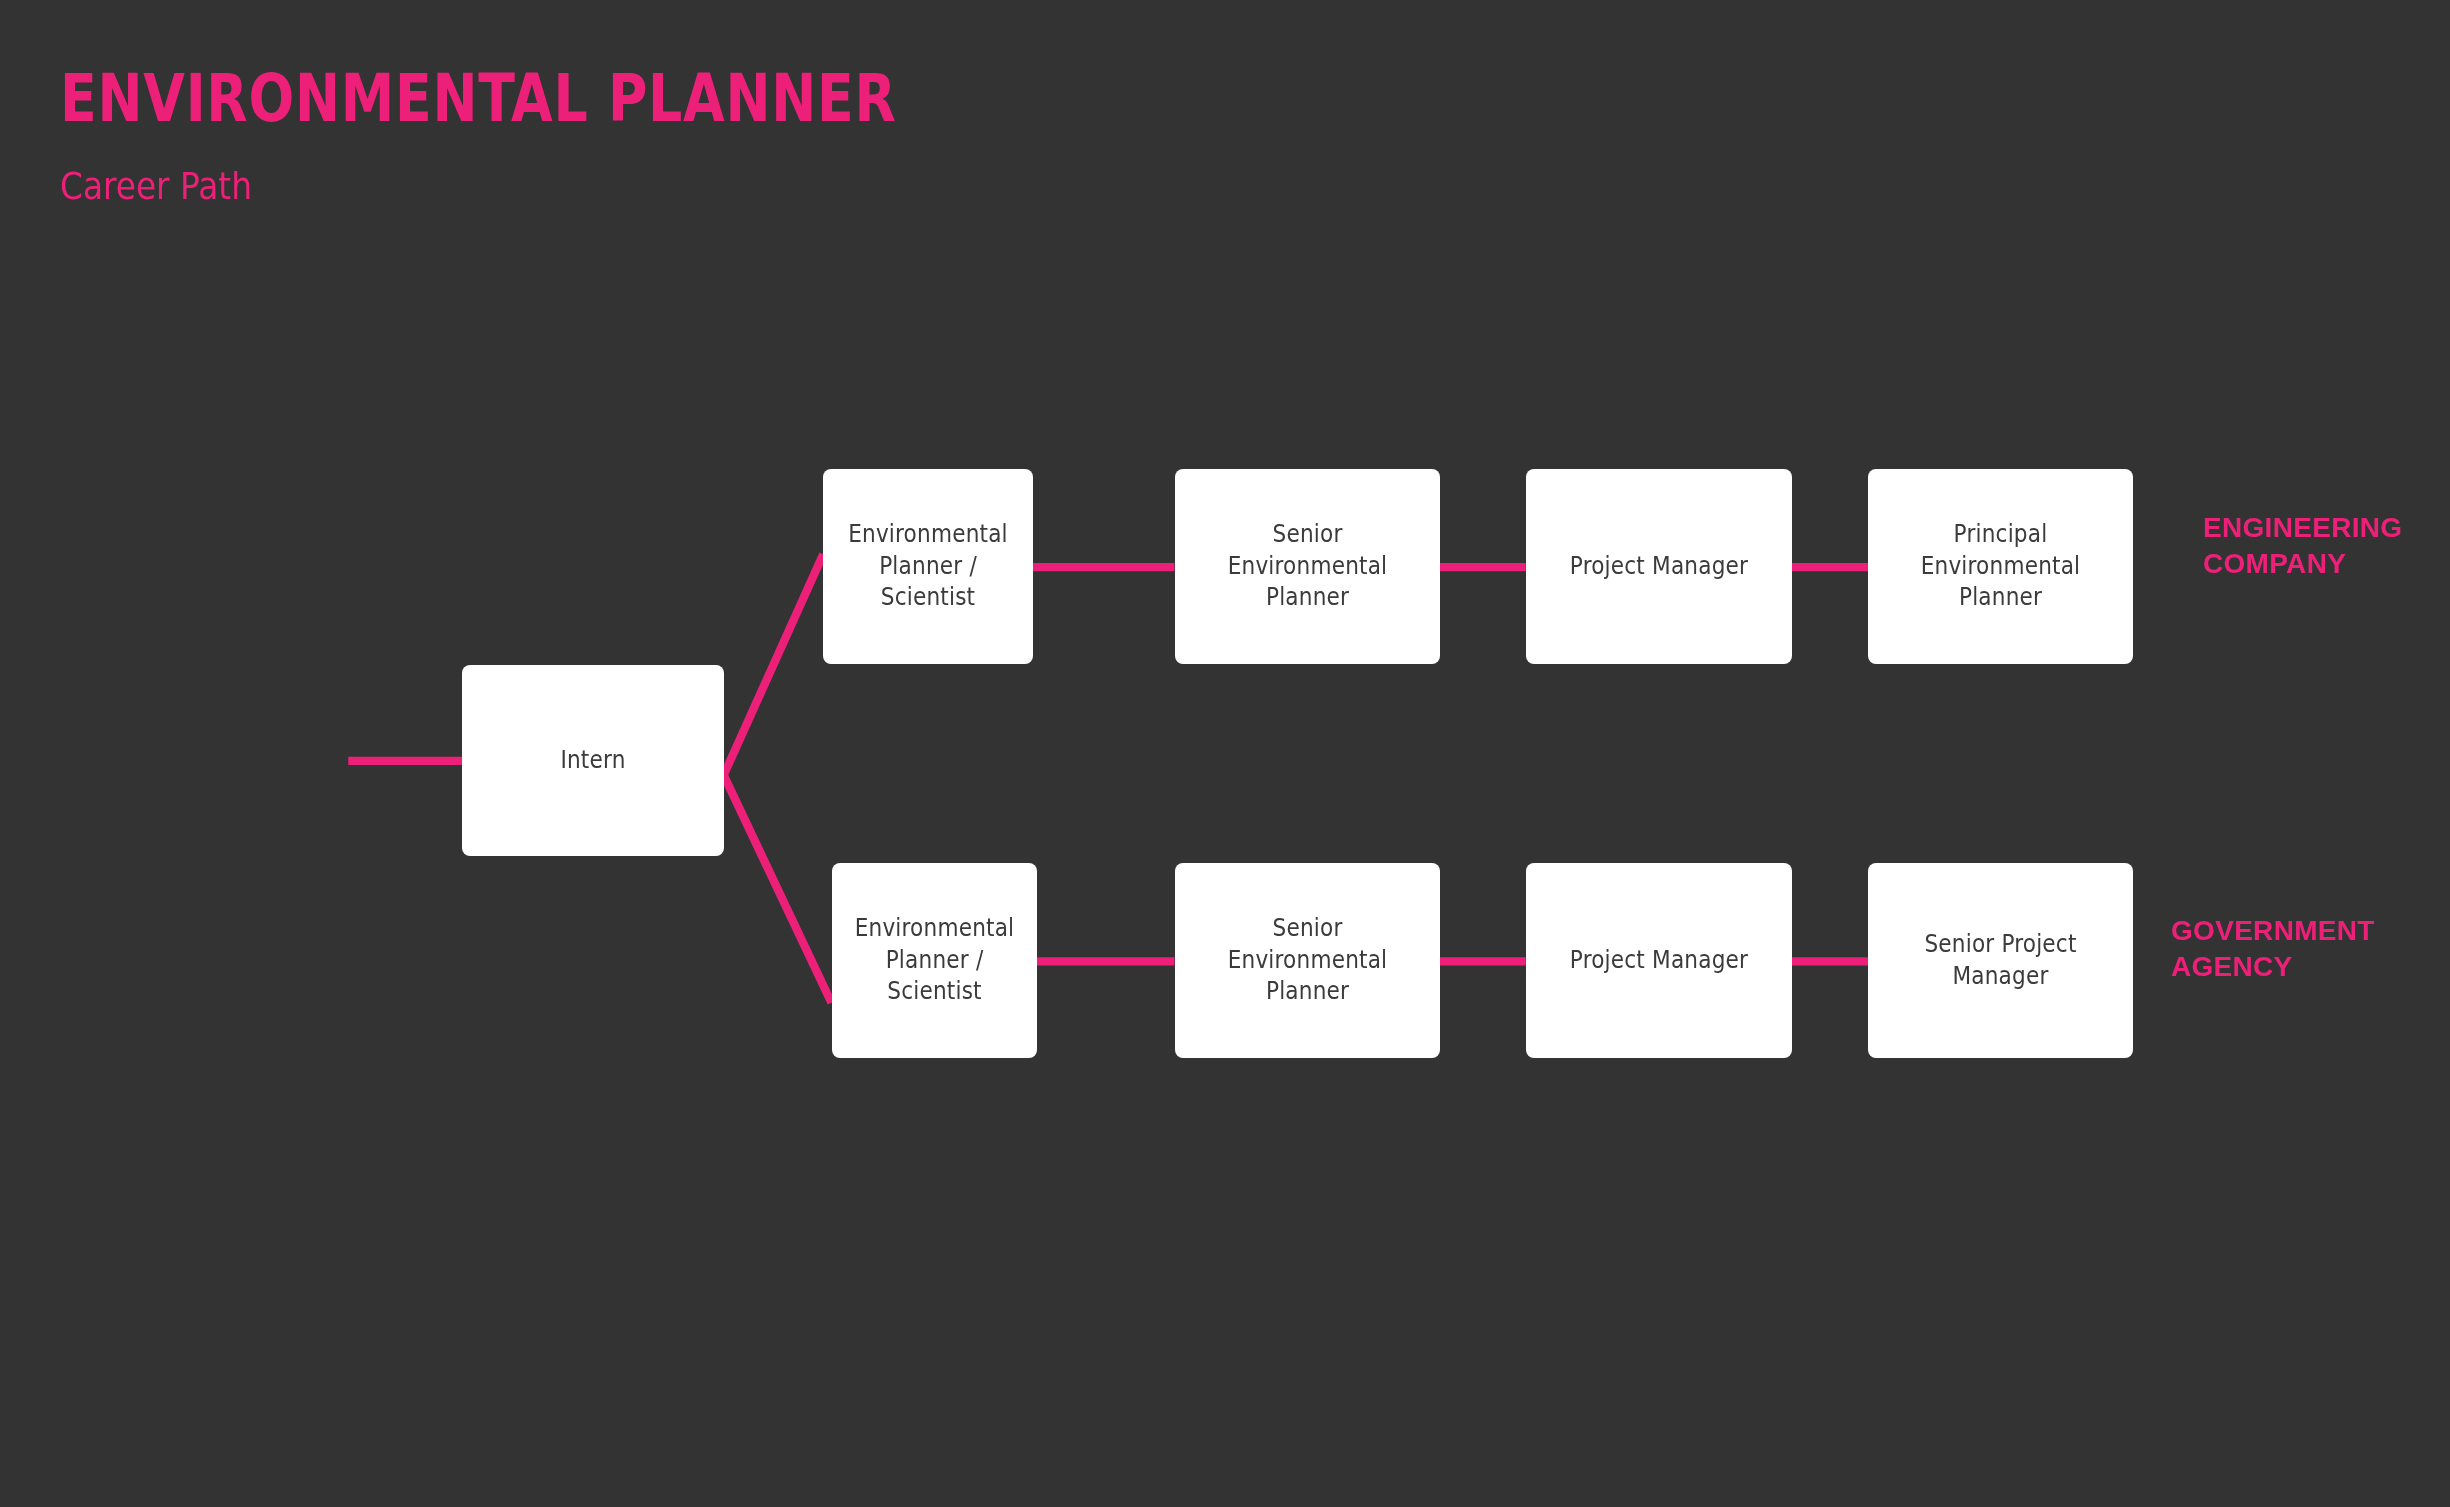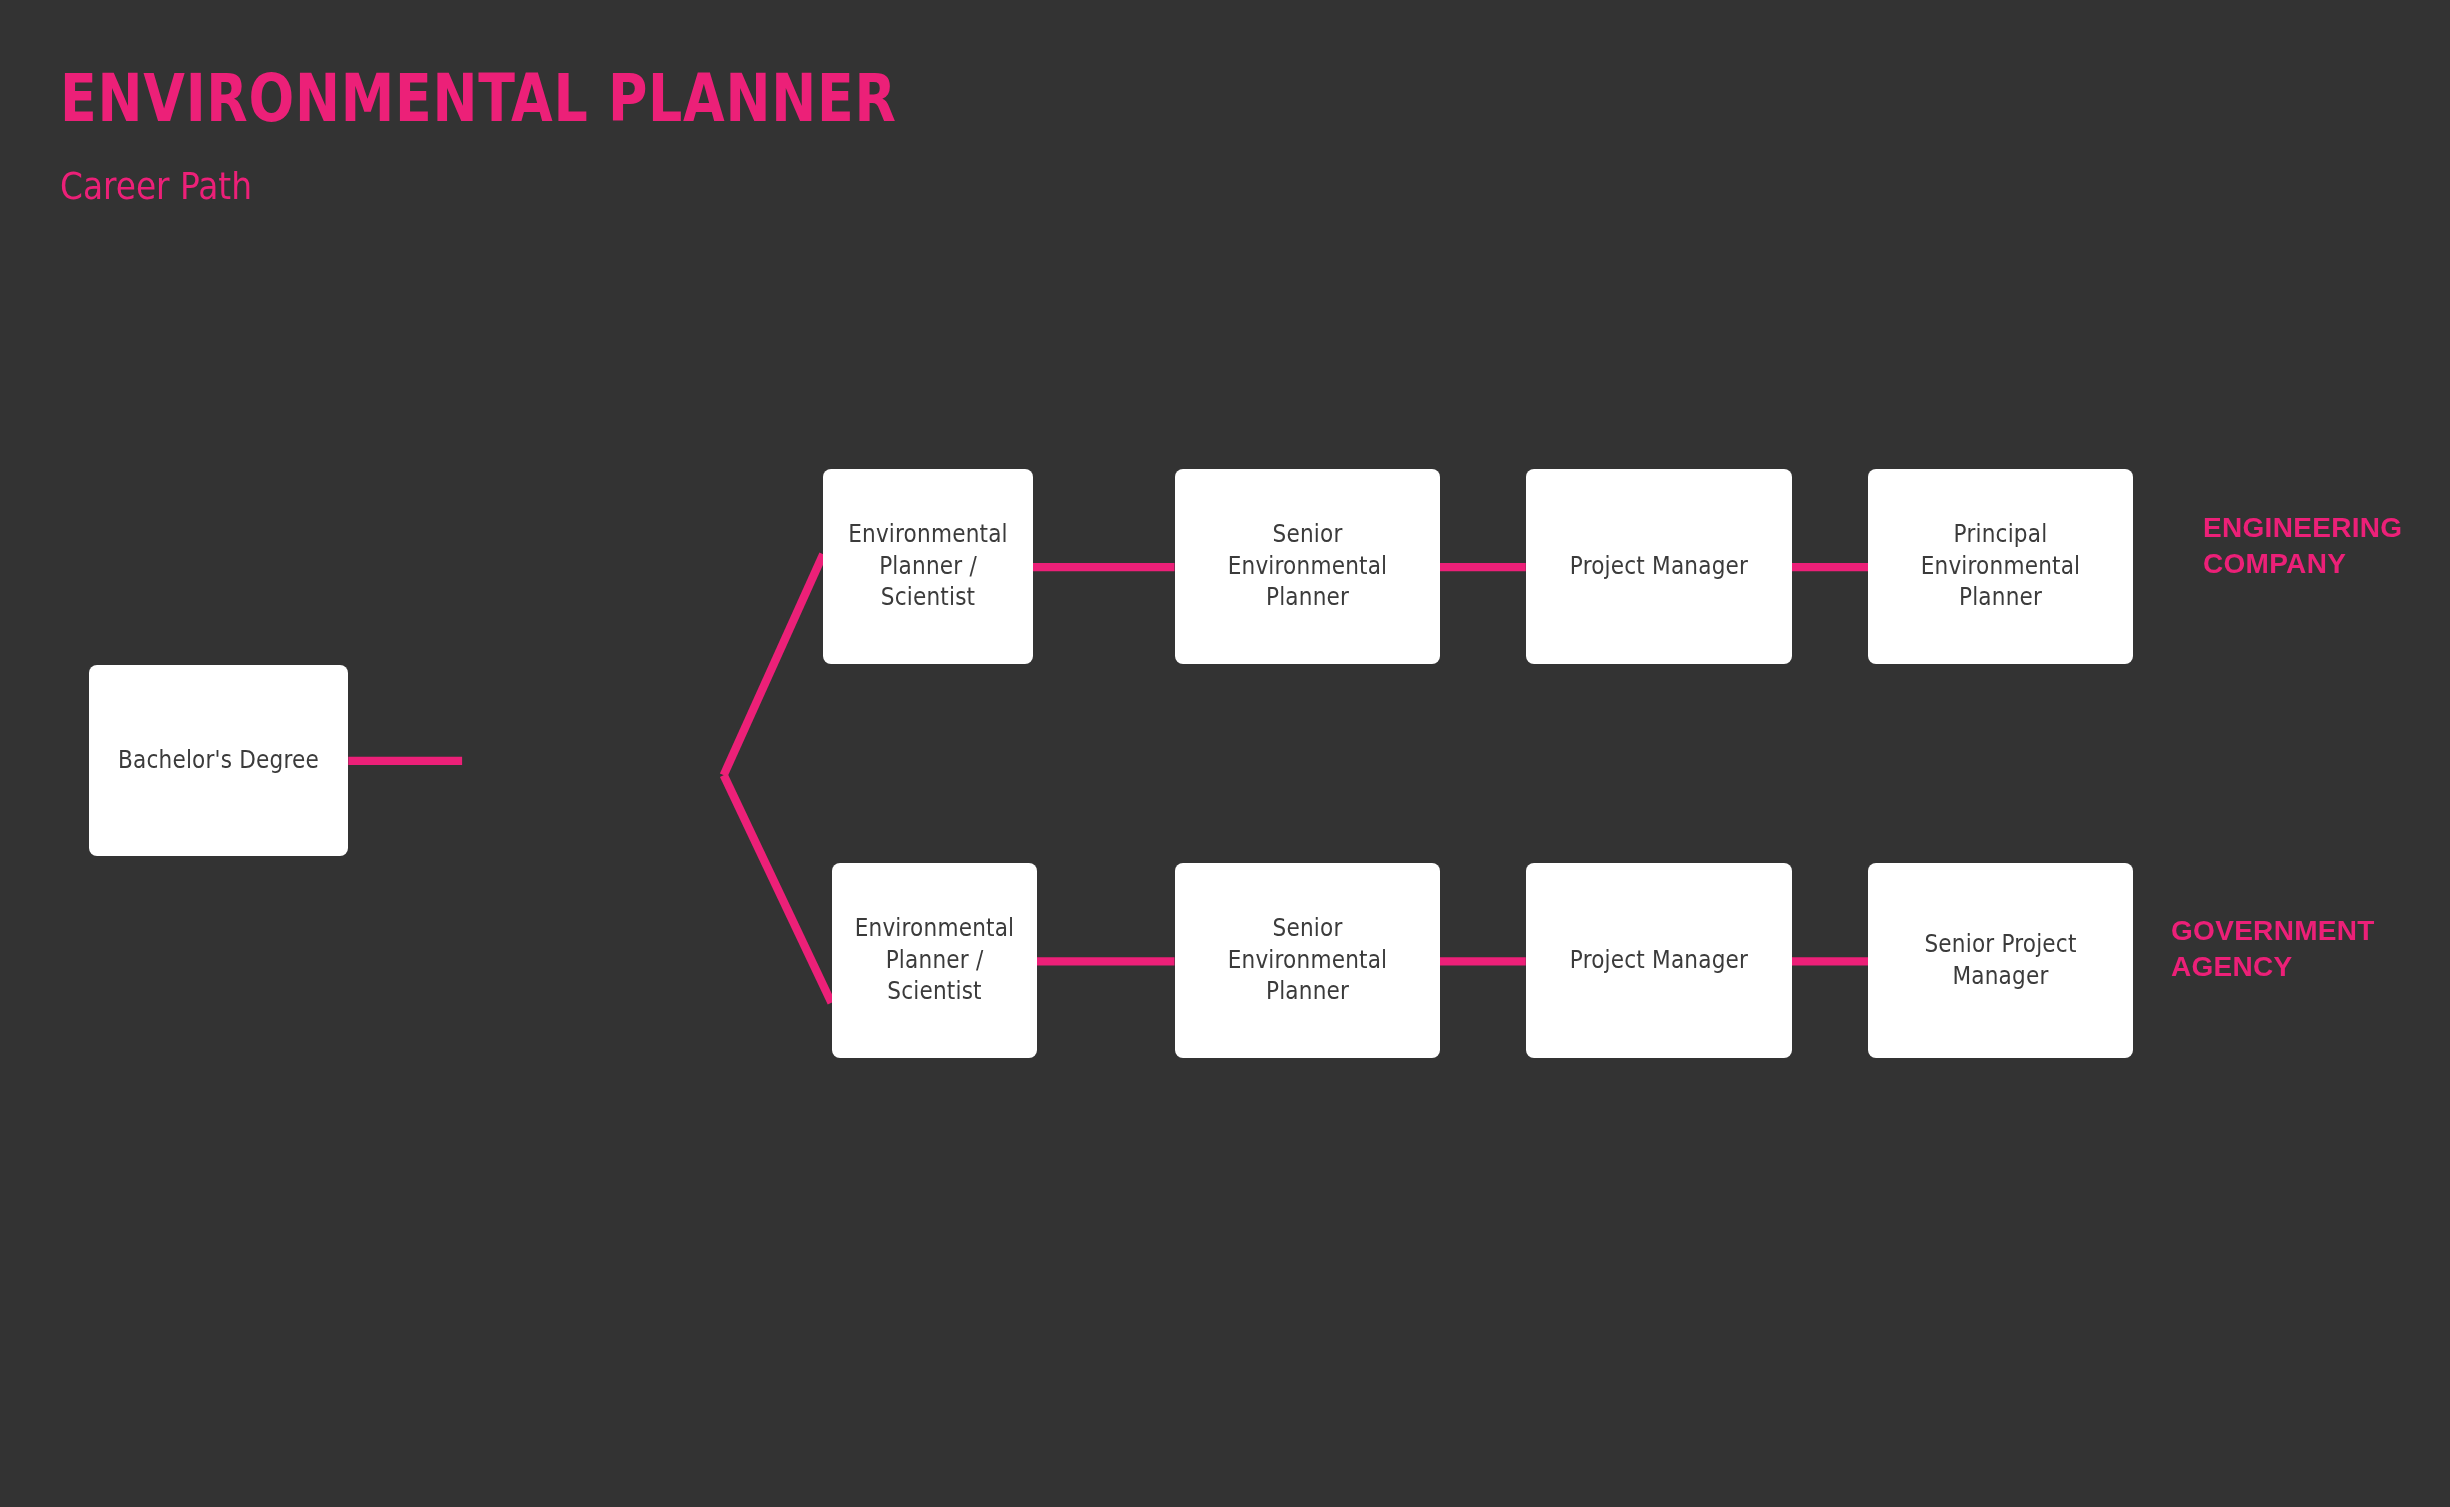--- a/index.html
+++ b/index.html
@@ -117,24 +117,24 @@
       <line x1="1370" y1="752" x2="1558" y2="752"></line>
       <line x1="1910" y1="752" x2="2024" y2="752"></line>
       <line x1="2377" y1="752" x2="2478" y2="752"></line>
 
       <line x1="1375" y1="1275" x2="1558" y2="1275"></line>
       <line x1="1910" y1="1275" x2="2024" y2="1275"></line>
       <line x1="2377" y1="1275" x2="2478" y2="1275"></line>
     </g>
   </svg>
 
-  <div class="node" style="left:89px; top:665px; width:259px; height:191px;">
-    <span class="node-label">Bachelor's Degree</span>
-  </div>
-
+
+  <div class="node" style="left:462px; top:665px; width:262px; height:191px;">
+    <span class="node-label">Intern</span>
+  </div>
 
   <div class="node" style="left:823px; top:469px; width:210px; height:195px;">
     <span class="node-label">Environmental
 Planner / Scientist</span>
   </div>
 
   <div class="node" style="left:1175px; top:469px; width:265px; height:195px;">
     <span class="node-label">Senior
 Environmental
 Planner</span>

